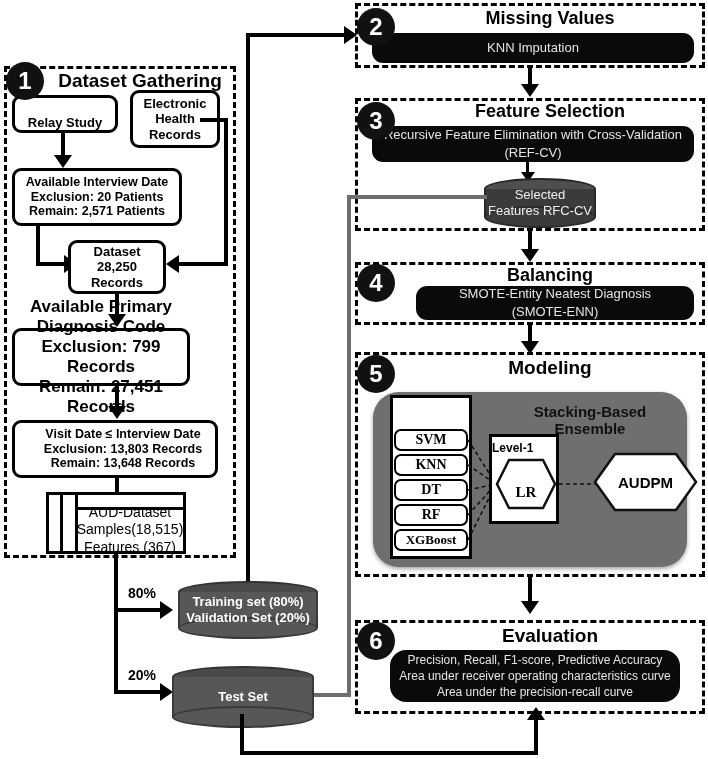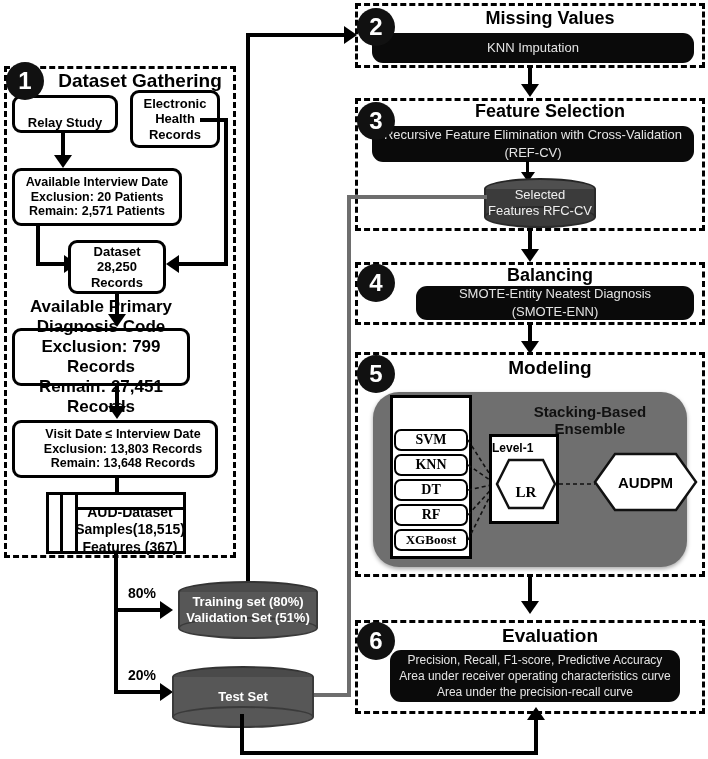--- a/index.html
+++ b/index.html
@@ -37,21 +37,21 @@
   .cyl.dark .bot{background:#3b3b3b;border-color:#2a2a2a;}
   .cyl.dark .lbl{font-weight:normal;font-size:13px;color:#efefef;}
 
   
   .multidoc{position:absolute;border:3px solid #000;background:#fff;box-sizing:border-box;}
   .multidoc .v1{position:absolute;left:11px;top:0;bottom:0;width:3px;background:#000;}
   .multidoc .v2{position:absolute;left:26px;top:0;bottom:0;width:3px;background:#000;}
   .multidoc .h1{position:absolute;left:26px;right:0;top:12px;height:3px;background:#000;}
   .multidoc .txt{position:absolute;left:30px;right:2px;top:14px;bottom:0;
                  display:flex;flex-direction:column;align-items:center;justify-content:center;
-                 text-align:center;font-weight:bold;font-size:14px;line-height:1.22;}
+                 text-align:center;font-weight:normal;font-size:14px;line-height:1.22;}
 
   
   .ln-h{position:absolute;background:#000;height:4px;}
   .ln-v{position:absolute;background:#000;width:4px;}
   .gl-h{position:absolute;background:#6e6e6e;height:4px;}
   .gl-v{position:absolute;background:#6e6e6e;width:4px;}
   .ar-d{position:absolute;width:0;height:0;border-left:9px solid transparent;
         border-right:9px solid transparent;border-top:13px solid #000;}
   .ar-u{position:absolute;width:0;height:0;border-left:9px solid transparent;
         border-right:9px solid transparent;border-bottom:13px solid #000;}
@@ -253,21 +253,21 @@
   <div class="hexwrap" style="left:593px;top:452px;width:105px;height:60px;">
     <svg width="105" height="60" viewBox="0 0 105 60">
         <polygon points="22,2 83,2 103,30 83,58 22,58 2,30" fill="#ffffff" stroke="#111" stroke-width="2.5"></polygon>
       </svg>
     <div class="hexlabel sans">AUDPM</div>
   </div>
 
   <div class="dashbox" style="left:355px;top:620px;width:350px;height:94px;"></div>
   <div class="numcircle" style="left:357px;top:622px;">6</div>
   <div class="sectitle" style="left:400px;top:625px;width:300px;font-size:19px;">Evaluation</div>
-  <div class="blackbar" style="left:390px;top:650px;width:290px;height:52px;font-size:12px;">
+  <div class="blackbar" style="left:390px;top:650px;width:290px;height:52px;font-size:12px;border-radius:16px;">
     <span>Precision, Recall, F1-score, Predictive Accuracy</span>
     <span>Area under receiver operating characteristics curve</span>
     <span>Area under the precision-recall curve</span>
   </div>
 
   <div class="ln-v" style="left:528px;top:577px;height:26px;"></div>
   <div class="ar-d" style="left:521px;top:601px;"></div>
 
   <div class="ln-v" style="left:114px;top:554px;height:138px;"></div>
 
@@ -278,21 +278,21 @@
   <div class="ln-h" style="left:114px;top:690px;width:50px;"></div>
   <div class="ar-r" style="left:160px;top:683px;"></div>
   <div class="pctlbl" style="left:128px;top:667px;">20%</div>
 
   <div class="cyl" style="left:178px;top:581px;width:140px;height:58px;">
     <div class="top"></div>
     <div class="body"></div>
     <div class="bot"></div>
     <div class="lbl">
       <span>Training set (80%)</span><br>
-      <span>Validation Set (51%)</span>
+      <span>Validation Set (20%)</span>
     </div>
   </div>
 
   <div class="cyl" style="left:172px;top:666px;width:142px;height:62px;">
     <div class="top"></div>
     <div class="body"></div>
     <div class="bot"></div>
     <div class="lbl">Test Set</div>
   </div>
 

